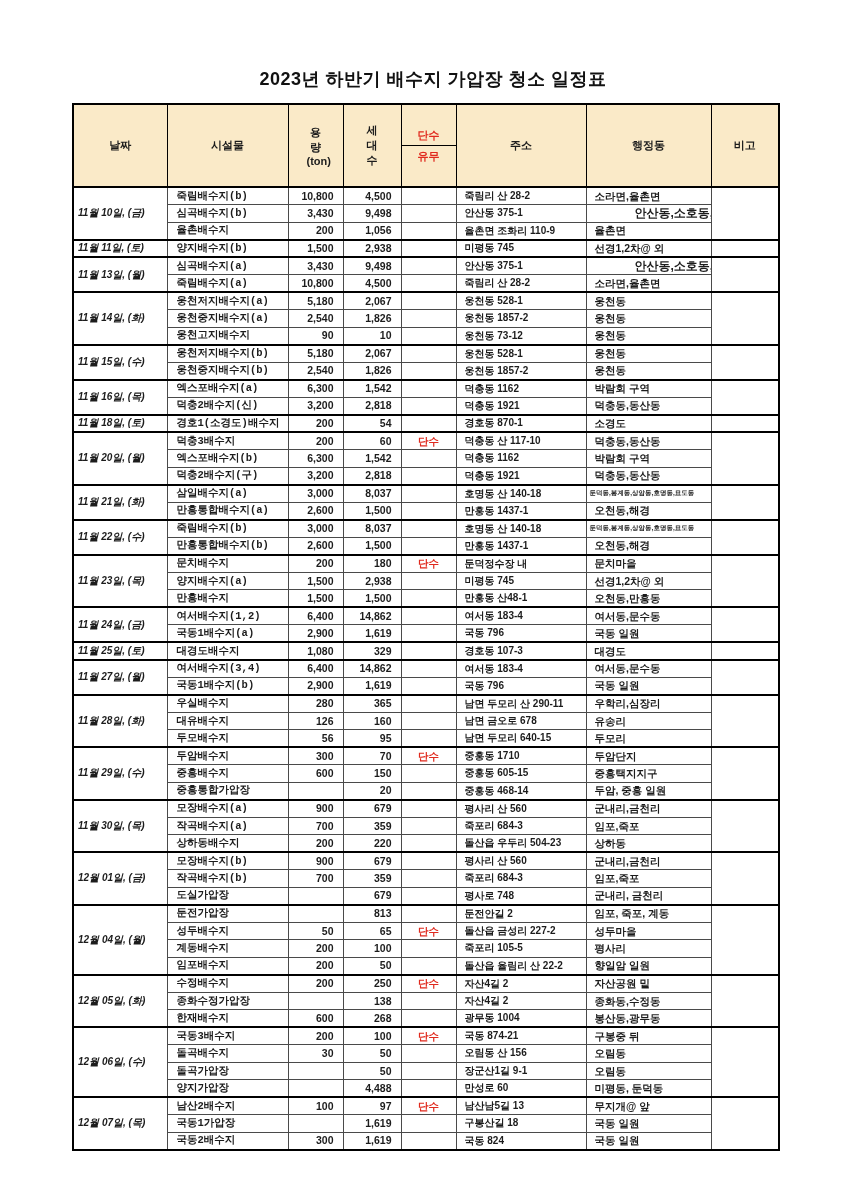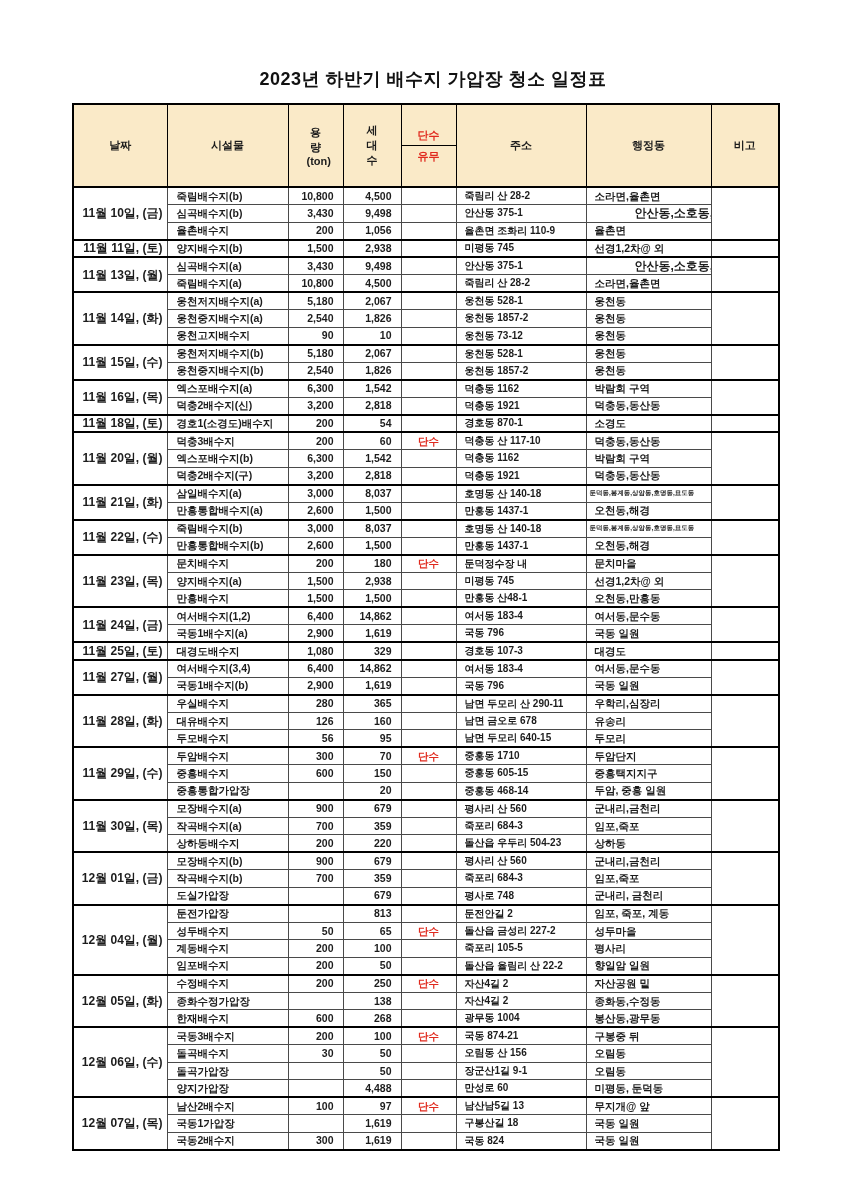--- a/index.html
+++ b/index.html
@@ -33,22 +33,22 @@
   th.cutoff-th { padding:0; }
   .cutoff-half { height:20px; line-height:20px; color:var(--red,#e02a1e); font-weight:700; }
   .cutoff-half.top { border-bottom:1px solid #000; height:21px; line-height:21px; }
   tbody td {
     border:1px solid #4a4a4a;
     height:17.5px; padding:0 4px;
     font-size:10.5px; font-weight:700; line-height:1;
     vertical-align:middle; white-space:nowrap; overflow:hidden;
   }
   tbody tr.group-start td { border-top:2px solid #000; }
-  td.date-cell { text-align:right; font-size:12px; border-left:2px solid #000; }
-  td.fac-cell  { text-align:left; padding-left:9px; }
+  td.date-cell { text-align:left; font-size:10px; border-left:2px solid #000;font-style:italic; }
+  td.fac-cell  { text-align:left; padding-left:9px;font-family:Liberation Mono, monospace; }
   td.num-cell  { text-align:right; padding-right:9px; }
   td.cut-cell  { text-align:center; color:var(--red,#e02a1e); font-weight:700; }
   td.addr-cell { text-align:left; padding-left:8px; font-size:10px; }
   td.dist-cell { text-align:left; padding-left:8px; }
   td.dist-cell.sm { font-size:12px;padding-left:48px; }
   td.dist-cell.xs { font-size:6.5px; padding-left:3px; }
   td.note-cell { border-right:2px solid #000; }
 </style>
 </head>
 <body>

